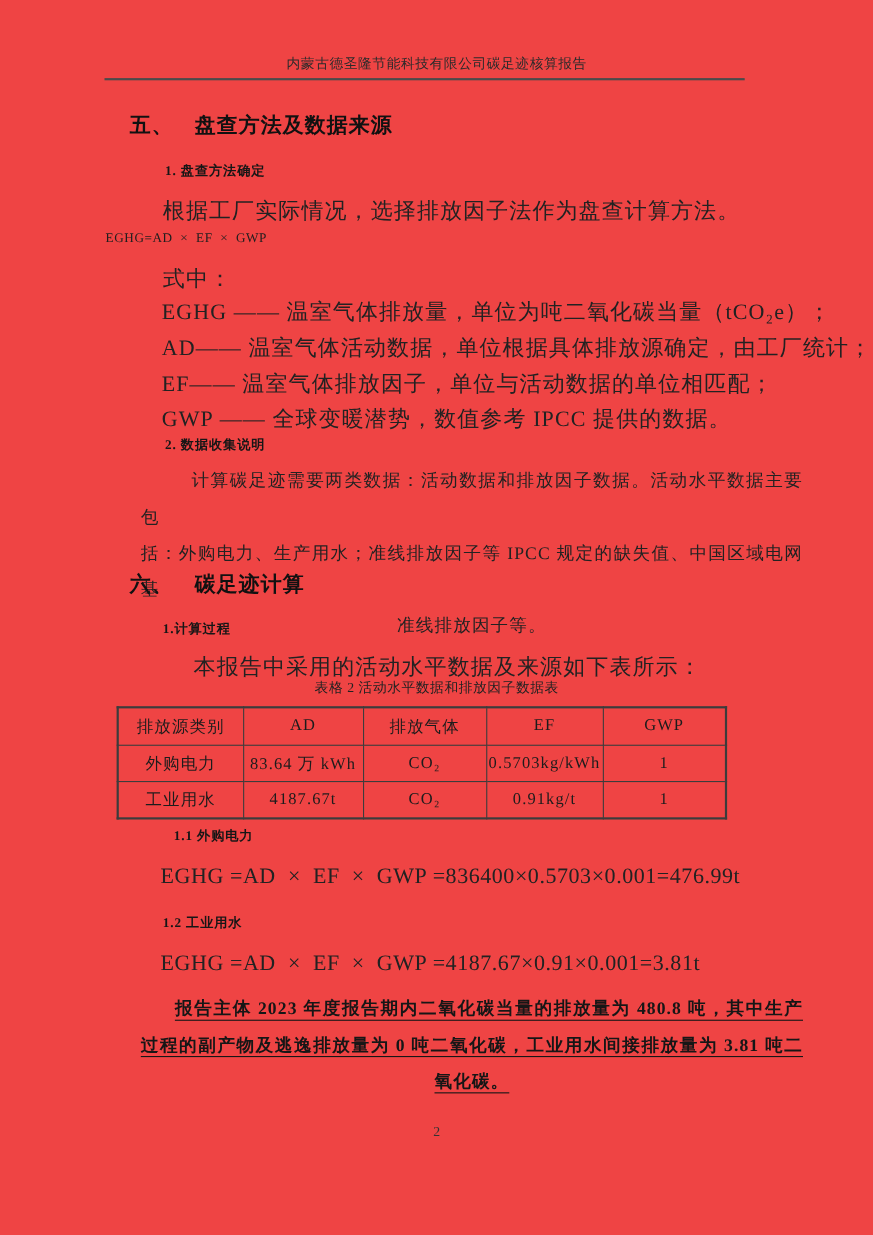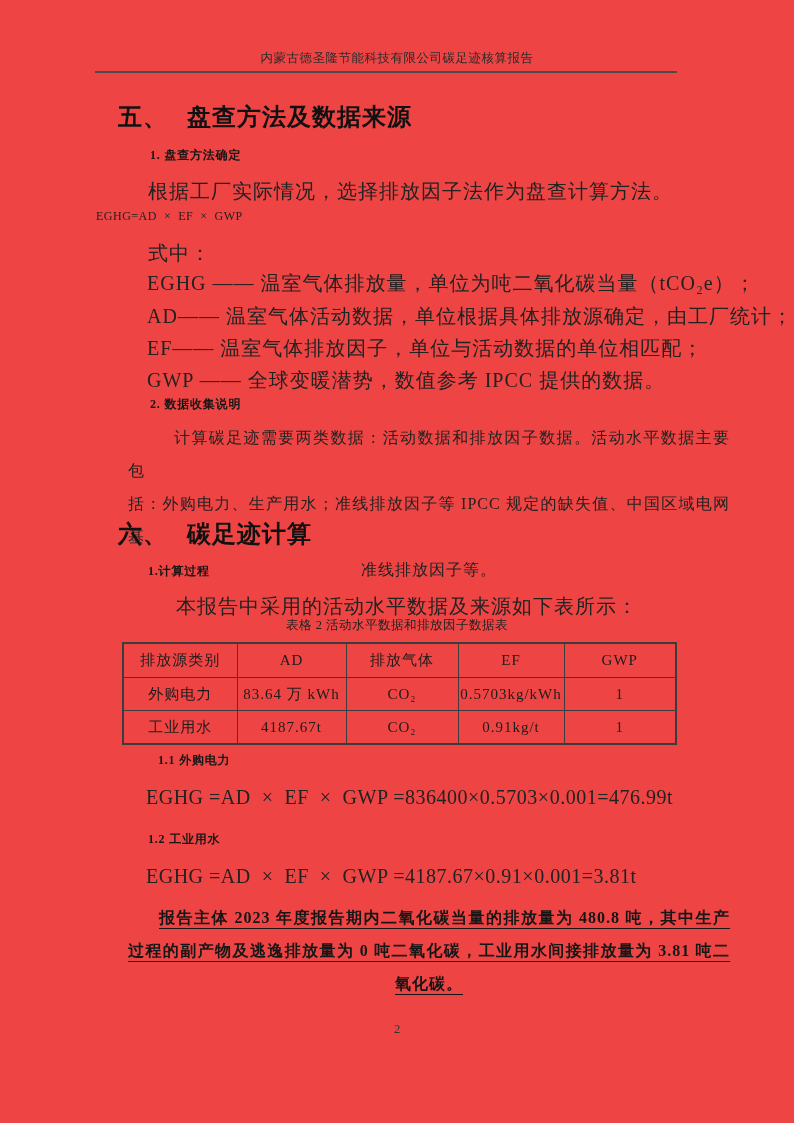--- a/index.html
+++ b/index.html
@@ -16,21 +16,21 @@
 
   .header-title{
     top:50px;left:96px;width:602px;
     text-align:center;font-size:12.5px;color:#2b2b2b;letter-spacing:0.5px;
   }
   .header-rule{
     top:71px;left:95px;width:582px;height:0;
     border-top:2.5px solid #4b4b4b;
   }
 
-  .h1{font-size:24px;font-weight:bold;letter-spacing:1px;color:#111;text-align:center;}
+  .h1{font-size:19px;font-weight:bold;letter-spacing:1px;color:#111;text-align:center;}
   .h1 .h1-title{margin-left:19px;}
 
   .subhead{font-size:12px;font-weight:bold;letter-spacing:0.8px;color:#161616;}
   .bodytext{font-size:20px;letter-spacing:1px;color:#222;}
   .pre{white-space:pre;}
 
   .formula{
     top:209px;left:96px;width:602px;
     text-align:left;padding-right:42px;box-sizing:border-box;
     font-size:12px;letter-spacing:0.5px;
@@ -112,21 +112,21 @@
   <div class="abs h1" style="top:518px;left:118px;">
     <span>六、</span><span class="h1-title">碳足迹计算</span>
   </div>
 
   <div class="abs subhead" style="top:563px;left:148px;">1.计算过程</div>
 
   <div class="abs bodytext" style="top:593px;left:176px;">本报告中采用的活动水平数据及来源如下表所示：</div>
 
   <div class="abs table-caption">表格 2 活动水平数据和排放因子数据表</div>
 
-  <table class="abs datatable" style="top:642px;left:122px;">
+  <table class="abs datatable" style="top:642px;left:106px;">
     <colgroup>
       <col style="width:114px">
         <col style="width:109px">
         <col style="width:112px">
         <col style="width:106px">
         <col style="width:112px">
     </colgroup>
     <tbody>
       <tr class="hrow">
         <td>排放源类别</td>

